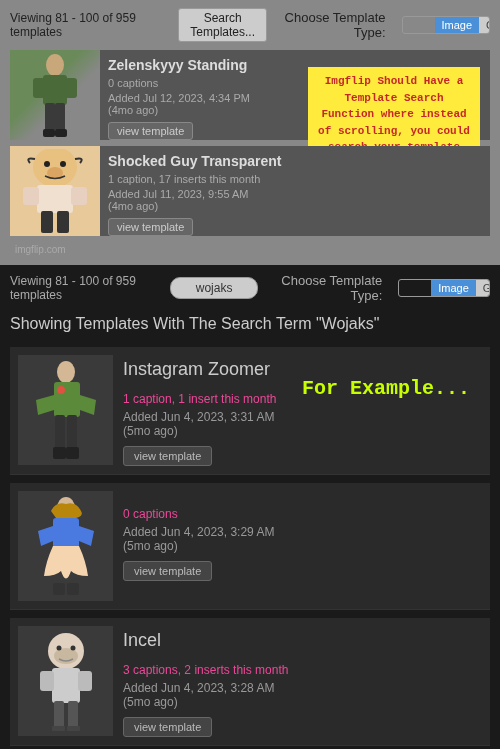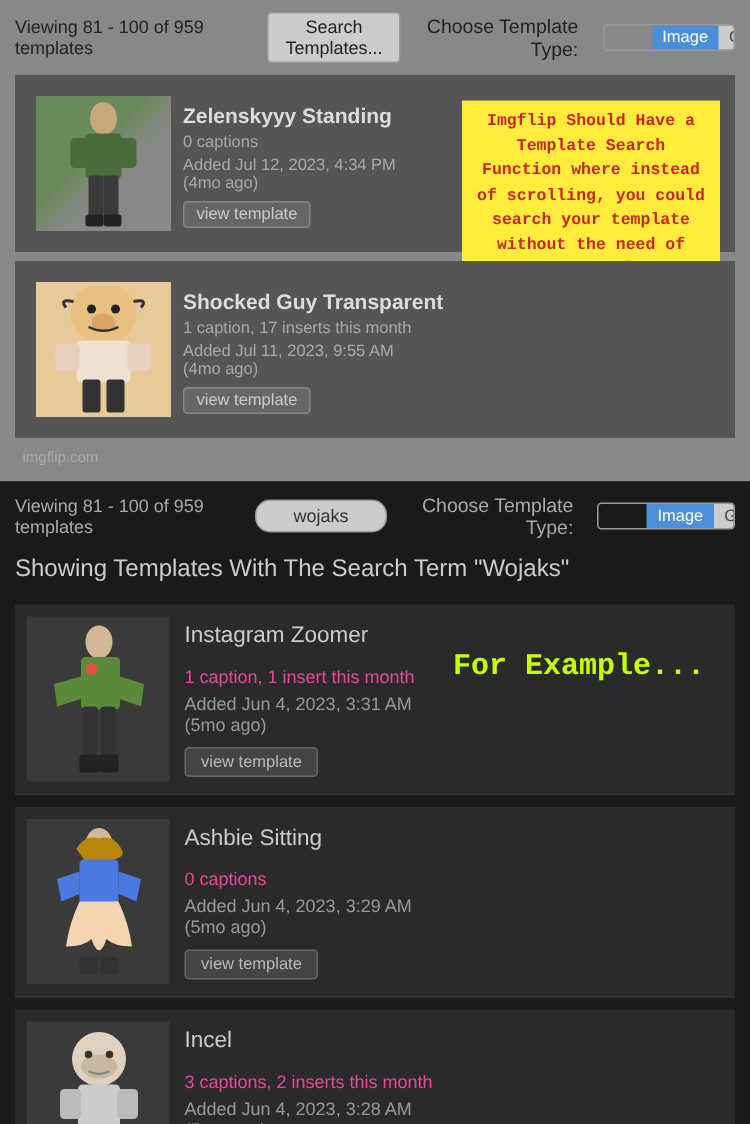--- a/index.html
+++ b/index.html
@@ -68,22 +68,22 @@
     }
     .type-toggle .inactive {
       background: #ccc;
       color: #444;
     }
 
     .template-card {
       background: #555;
       margin-bottom: 6px;
       display: flex;
-      align-items: center;
-      padding: 14px;
+      align-items: flex-end;
+      padding: 0;
       gap: 8px;
       position: relative;
     }
 
     .template-thumb {
       width: 90px;
       height: 90px;
       background: #333;
       flex-shrink: 0;
       overflow: hidden;
@@ -200,21 +200,21 @@
       align-items: center;
       justify-content: center;
     }
 
     .dark-template-info {
       flex: 1;
       padding-top: 4px;
     }
 
     .dark-template-title {
-      font-size: 15px;
+      font-size: 18px;
       color: #ccc;
       font-weight: normal;
       margin-bottom: 5px;
     }
 
     .dark-captions {
       font-size: 12px;
       color: #ec4899;
       margin-bottom: 4px;
       margin-top: 12px;
@@ -384,21 +384,20 @@
         <path d="M 25 15 Q 30 5 40 8 Q 50 5 55 15 Q 58 20 50 22 Q 40 25 30 22 Z" fill="#b8860b"></path>
         <rect x="27" y="22" width="26" height="30" rx="3" fill="#4a7adf"></rect>
         <path d="M 27 30 L 12 35 L 15 50 L 27 45 Z" fill="#4a7adf"></path>
         <path d="M 53 30 L 68 35 L 65 50 L 53 45 Z" fill="#4a7adf"></path>
         <path d="M 27 50 Q 20 65 18 80 Q 30 80 35 75 Q 40 90 45 75 Q 50 80 62 80 Q 60 65 53 50 Z" fill="#f5d5b0"></path>
         <rect x="27" y="87" width="12" height="12" rx="2" fill="#333"></rect>
         <rect x="41" y="87" width="12" height="12" rx="2" fill="#333"></rect>
       </svg>
     </div>
     <div class="dark-template-info">
-      <div class="dark-template-title">Ashbie Sitting</div>
       <div class="dark-captions">0 captions</div>
       <div class="dark-date">
         <span>Added Jun 4, 2023, 3:29 AM</span><br>
         <span>(5mo ago)</span>
       </div>
       <button class="dark-btn">view template</button>
     </div>
   </div>
 
   <div class="dark-card">

